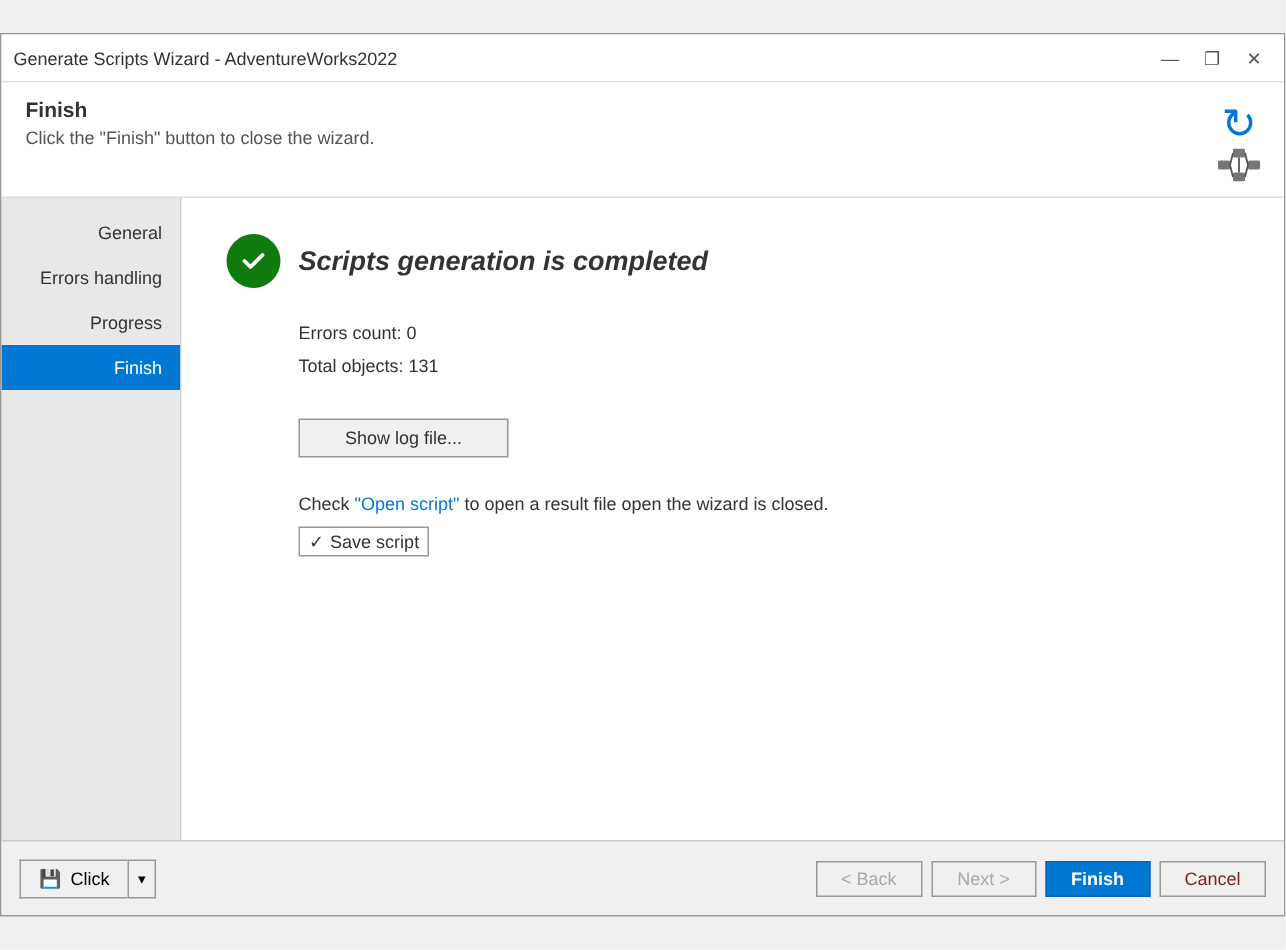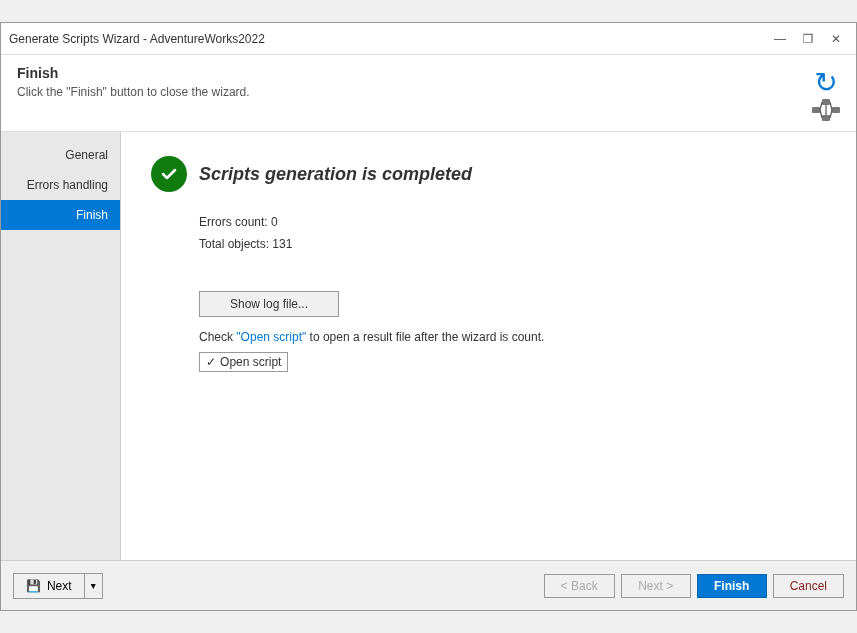--- a/index.html
+++ b/index.html
@@ -147,33 +147,33 @@
 
     .completion-title {
       font-size: 18px;
       font-weight: bold;
       color: #333;
       font-style: italic;
     }
 
     .stats-section {
       margin-left: 48px;
-      margin-bottom: 36px;
+      margin-bottom: 24px;
     }
 
     .stat-line {
       font-size: 12px;
       color: #333;
       line-height: 1.8;
     }
 
     .show-log-btn {
       display: block;
       margin-left: 48px;
-      margin-bottom: 13px;
+      margin-bottom: 24px;
       padding: 5px 16px;
       background: #f0f0f0;
       border: 1px solid #999;
       font-size: 12px;
       cursor: pointer;
       color: #333;
       width: 140px;
       text-align: center;
     }
 
@@ -338,20 +338,23 @@
 
   <div class="main-content">
 
     <div class="sidebar">
       <div class="sidebar-item">
         <span>General</span>
       </div>
       <div class="sidebar-item">
         <span>Errors handling</span>
       </div>
+      <div class="sidebar-item">
+        <span>Progress</span>
+      </div>
       <div class="sidebar-item active">
         <span>Finish</span>
       </div>
     </div>
 
     <div class="content-area">
 
       <div class="completion-header">
         <div class="check-circle">
           <svg width="20" height="20" viewBox="0 0 20 20">
@@ -363,38 +366,38 @@
 
       <div class="stats-section">
         <div class="stat-line">Errors count: 0</div>
         <div class="stat-line">Total objects: 131</div>
       </div>
 
       <button class="show-log-btn">Show log file...</button>
 
       <div class="open-script-section">
         <div class="open-script-note">
-          <span>Check </span><span class="highlight">"Open script"</span><span> to open a result file after the wizard is count.</span>
+          <span>Check </span><span class="highlight">"Open script"</span><span> to open a result file open the wizard is closed.</span>
         </div>
         <div class="checkbox-row">
           <div class="checkbox-wrapper">
             <span class="checkmark">✓</span>
-            <span>Open script</span>
+            <span>Save script</span>
           </div>
         </div>
       </div>
     </div>
   </div>
 
   <div class="footer">
     <div class="footer-left">
       <div class="save-btn-group">
         <button class="save-main">
           <span>💾</span>
-          <span>Next</span>
+          <span>Click</span>
         </button>
         <button class="save-arrow">
           <span>▾</span>
         </button>
       </div>
     </div>
     <div class="footer-right">
       <button class="footer-btn disabled">&lt; Back</button>
       <button class="footer-btn disabled">Next &gt;</button>
       <button class="footer-btn primary">Finish</button>

